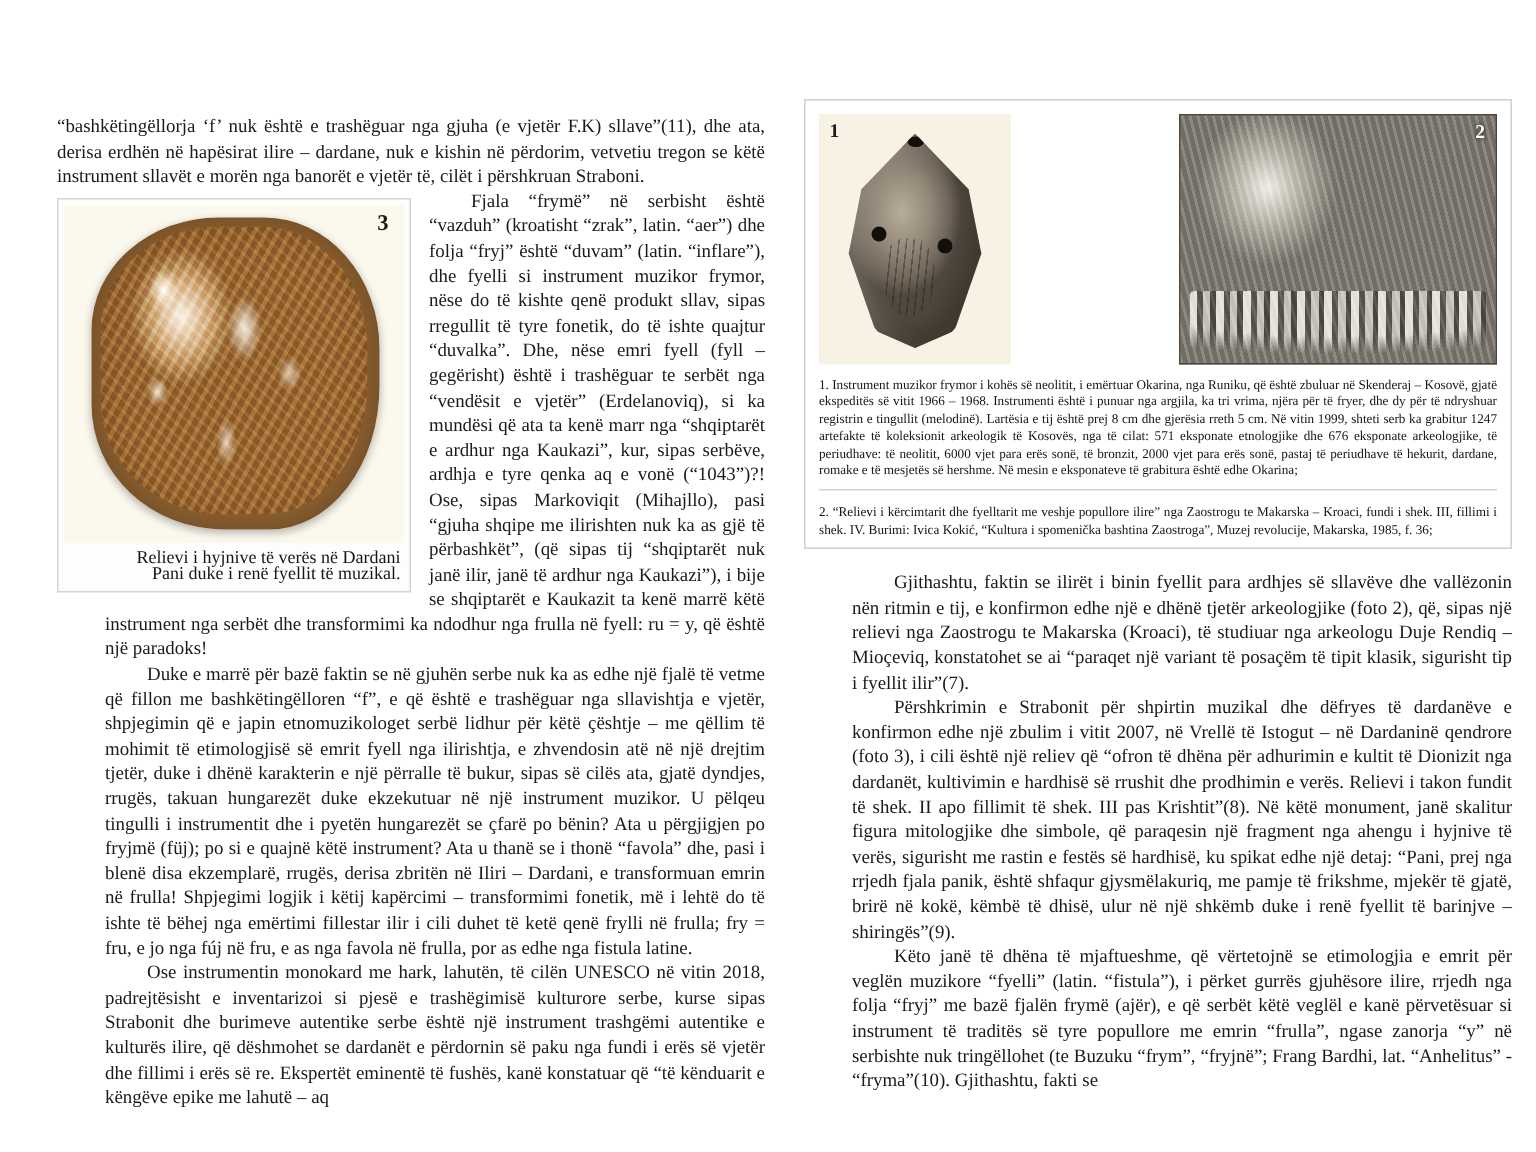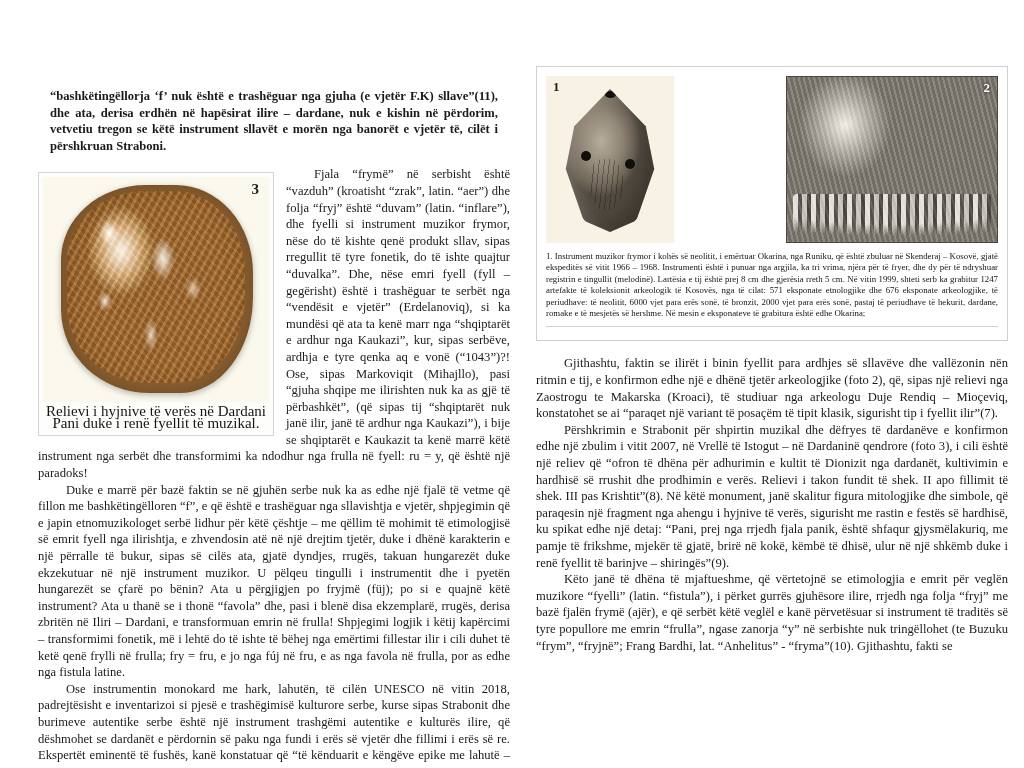--- a/index.html
+++ b/index.html
@@ -29,31 +29,31 @@
   .col-left  { left: 38px; }
   .col-right { left: 536px; }
 
   p.body-text {
     margin: 0;
     font-size: 12.6px;
     line-height: 16.6px;
     text-align: justify;
     text-indent: 28px;
     hyphens: none;
+    padding-left: 32px;
   }
 
   
   .lead-para {
-    margin: 12px;
+    margin: 0;
     padding-top: 76px;
     font-size: 12.6px;
     line-height: 16.6px;
     text-align: justify;
     text-indent: 0;
-    font-weight: bold;
   }
 
   
   .figure-left {
     float: left;
     width: 236px;
     margin: 6px 12px 2px 0;
     border: 1px solid #d5d5d5;
     background: #fdfdfb;
     box-sizing: border-box;
@@ -69,23 +69,23 @@
   .figure-left .fig-num {
     position: absolute;
     top: 4px;
     right: 10px;
     font-size: 15px;
     font-weight: bold;
     color: #1a1a1a;
     z-index: 5;
   }
   .fig-caption {
-    font-size: 15px;
+    font-size: 12px;
     line-height: 11.6px;
-    text-align: center;
+    text-align: right;
     padding: 4px 2px 3px 2px;
     color: #151515;
   }
 
   
   .relief {
     position: absolute;
     left: 18px;
     top: 8px;
     width: 192px;
@@ -291,20 +291,21 @@
           </div>
           <span class="fig-num">2</span>
         </div>
 
       </div>
 
       <p class="box-caption">1. Instrument muzikor frymor i kohës së neolitit, i emërtuar Okarina, nga Runiku, që është zbuluar në Skenderaj – Kosovë, gjatë ekspeditës së vitit 1966 – 1968. Instrumenti është i punuar nga argjila, ka tri vrima, njëra për të fryer, dhe dy për të ndryshuar registrin e tingullit (melodinë). Lartësia e tij është prej 8 cm dhe gjerësia rreth 5 cm. Në vitin 1999, shteti serb ka grabitur 1247 artefakte të koleksionit arkeologik të Kosovës, nga të cilat: 571 eksponate etnologjike dhe 676 eksponate arkeologjike, të periudhave: të neolitit, 6000 vjet para erës sonë, të bronzit, 2000 vjet para erës sonë, pastaj të periudhave të hekurit, dardane, romake e të mesjetës së hershme. Në mesin e eksponateve të grabitura është edhe Okarina;</p>
 
       <hr class="box-divider">
 
+      <p class="box-caption second">2. “Relievi i kërcimtarit dhe fyelltarit me veshje popullore ilire” nga Zaostrogu te Makarska – Kroaci, fundi i shek. III, fillimi i shek. IV. Burimi: Ivica Kokić, “Kultura i spomenička bashtina Zaostroga”, Muzej revolucije, Makarska, 1985, f. 36;</p>
     </div>
 
     <p class="body-text" style="margin-top:14px;">Gjithashtu, faktin se ilirët i binin fyellit para ardhjes së sllavëve dhe vallëzonin nën ritmin e tij, e konfirmon edhe një e dhënë tjetër arkeologjike (foto 2), që, sipas një relievi nga Zaostrogu te Makarska (Kroaci), të studiuar nga arkeologu Duje Rendiq – Mioçeviq, konstatohet se ai “paraqet një variant të posaçëm të tipit klasik, sigurisht tip i fyellit ilir”(7).</p>
 
     <p class="body-text">Përshkrimin e Strabonit për shpirtin muzikal dhe dëfryes të dardanëve e konfirmon edhe një zbulim i vitit 2007, në Vrellë të Istogut – në Dardaninë qendrore (foto 3), i cili është një reliev që “ofron të dhëna për adhurimin e kultit të Dionizit nga dardanët, kultivimin e hardhisë së rrushit dhe prodhimin e verës. Relievi i takon fundit të shek. II apo fillimit të shek. III pas Krishtit”(8). Në këtë monument, janë skalitur figura mitologjike dhe simbole, që paraqesin një fragment nga ahengu i hyjnive të verës, sigurisht me rastin e festës së hardhisë, ku spikat edhe një detaj: “Pani, prej nga rrjedh fjala panik, është shfaqur gjysmëlakuriq, me pamje të frikshme, mjekër të gjatë, brirë në kokë, këmbë të dhisë, ulur në një shkëmb duke i renë fyellit të barinjve – shiringës”(9).</p>
 
     <p class="body-text">Këto janë të dhëna të mjaftueshme, që vërtetojnë se etimologjia e emrit për veglën muzikore “fyelli” (latin. “fistula”), i përket gurrës gjuhësore ilire, rrjedh nga folja “fryj” me bazë fjalën frymë (ajër), e që serbët këtë veglël e kanë përvetësuar si instrument të traditës së tyre popullore me emrin “frulla”, ngase zanorja “y” në serbishte nuk tringëllohet (te Buzuku “frym”, “fryjnë”; Frang Bardhi, lat. “Anhelitus” - “fryma”(10). Gjithashtu, fakti se</p>
   </div>
 
 </div>

